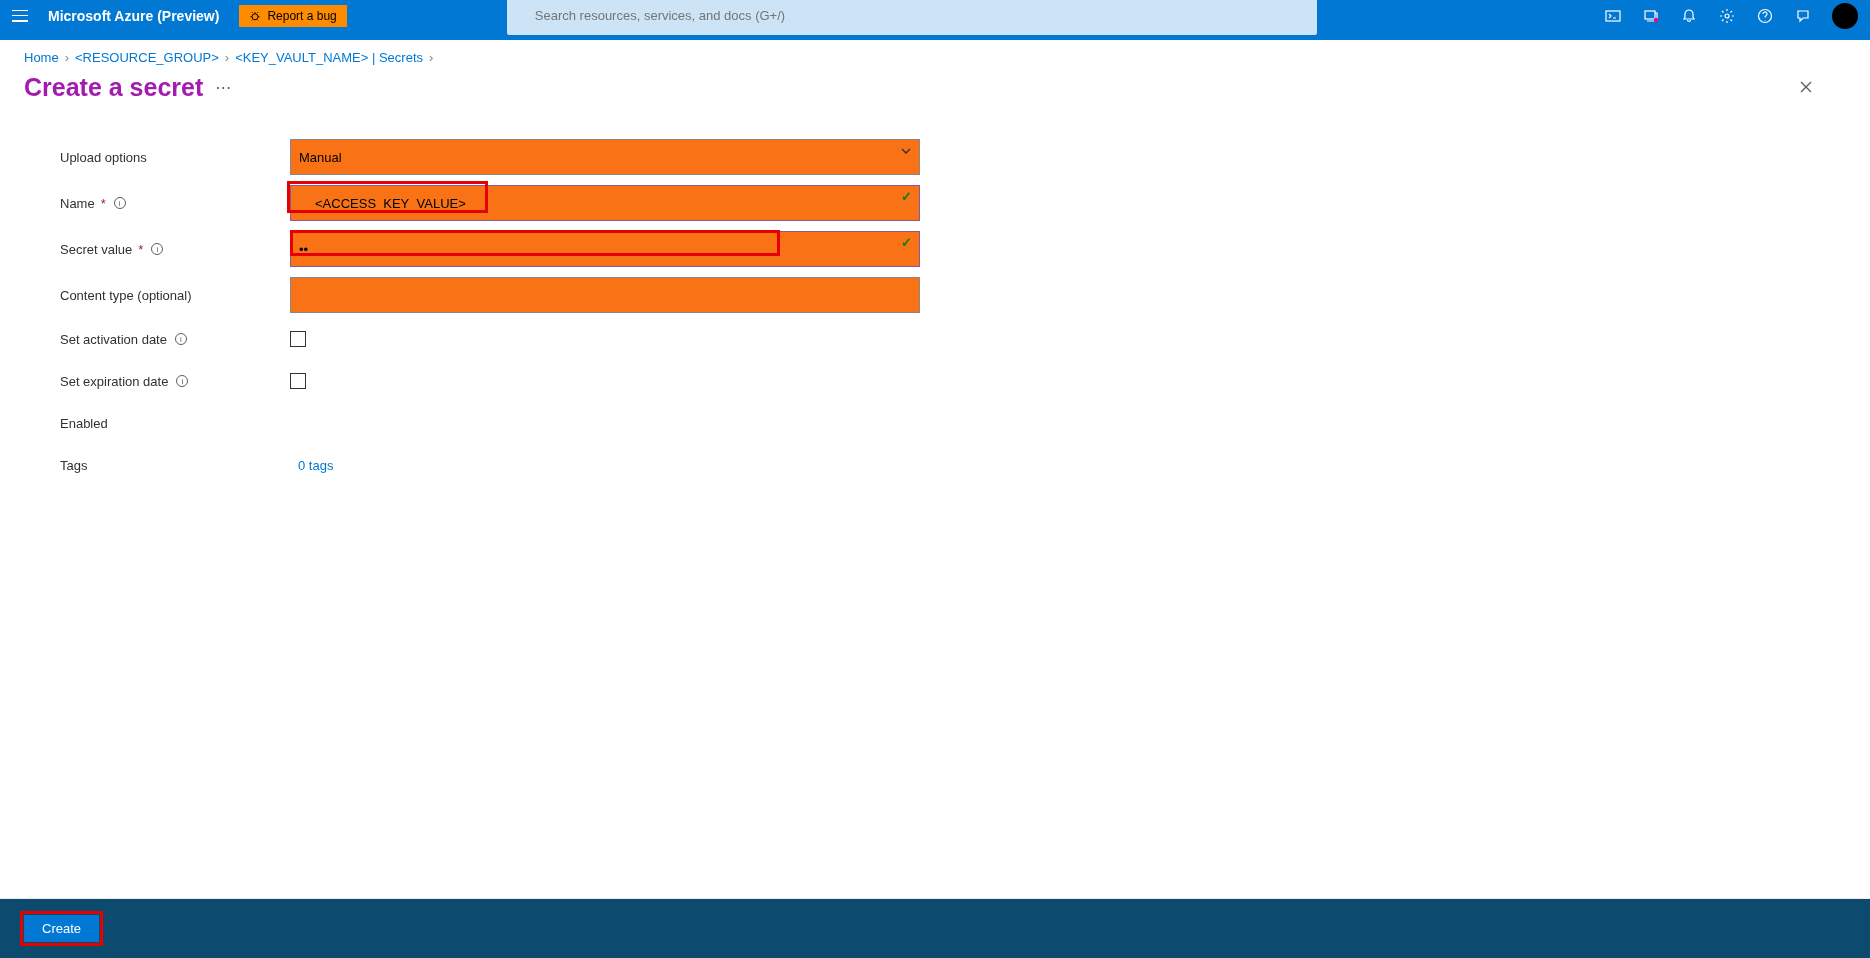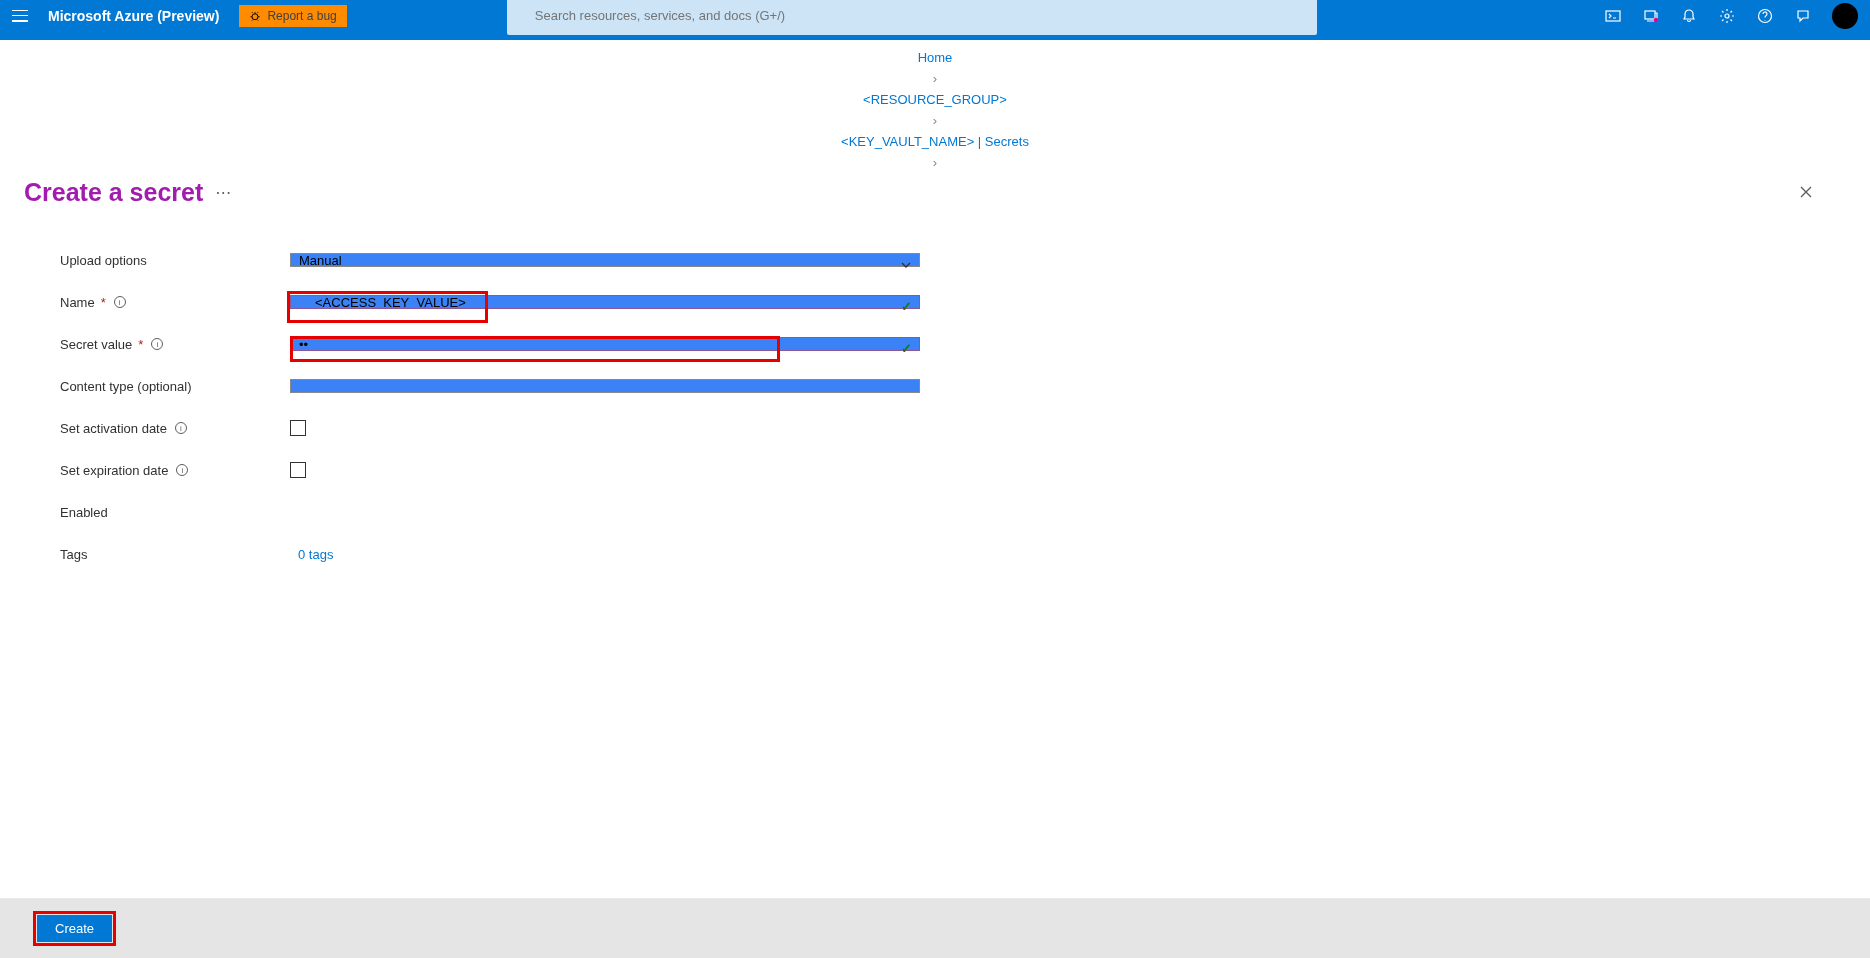--- a/index.html
+++ b/index.html
@@ -19,73 +19,73 @@
 }
 .hamburger-lines { width: 16px; height: 12px; position: relative; }
 .hamburger-lines::before, .hamburger-lines::after, .hamburger-lines span {
   content: ""; position: absolute; left: 0; right: 0; height: 1.5px; background: #fff;
 }
 .hamburger-lines::before { top: 0; }
 .hamburger-lines span { top: 5px; }
 .hamburger-lines::after { bottom: 0; }
 .brand { font-weight: 600; font-size: 14px; margin-left: 8px; margin-right: 20px; }
 .report-bug {
-  background: #ff8c00; color: #404040; padding: 4px 10px; font-size: 12px; display: flex; align-items: center; gap: 6px; cursor: pointer;
+  background: #ff8c00; color: #000000; padding: 4px 10px; font-size: 12px; display: flex; align-items: center; gap: 6px; cursor: pointer;
 }
 .search-wrap { flex: 0 0 auto; margin-left: 160px; }
 .search {
   width: 810px; height: 38px; background: #cce4f6; border: none; border-radius: 2px;
   padding: 0 10px 0 28px; font-size: 13px; color: #666; position: relative;
 }
 .search-box { position: relative; }
 .search-icon { position: absolute; left: 8px; top: 6px; color: #666; }
 .header-icons { margin-left: auto; display: flex; align-items: center; gap: 0; padding-right: 12px; }
 .header-icon { width: 38px; height: 40px; display: flex; align-items: center; justify-content: center; cursor: pointer; color: #fff; }
 .avatar { width: 26px; height: 26px; border-radius: 50%; background: #000; margin-left: 10px; }
 
 
-.breadcrumb { padding: 10px 24px 4px; font-size: 13px; display: flex; align-items: center; gap: 6px; color: #0078d4; flex-direction: column; }
+.breadcrumb { padding: 10px 24px 4px; font-size: 13px; display: flex; align-items: center; gap: 6px; color: #0078d4; }
 .breadcrumb .sep { color: #888; }
 .bc-link { cursor: pointer; }
 
 
 .title-row { padding: 2px 24px 12px; display: flex; align-items: center; gap: 12px; }
 .title { font-size: 25px; font-weight: 600; color: #a21caf; }
 .title-more { color: #605e5c; cursor: pointer; font-size: 16px; letter-spacing: 2px; }
 .close-btn { margin-left: auto; width: 32px; height: 32px; display: flex; align-items: center; justify-content: center; cursor: pointer; color: #605e5c; font-size: 16px; margin-right: 24px; }
 
 
 .form { padding: 24px 40px; max-width: 960px; }
 .row { display: flex; align-items: center; min-height: 32px; margin-bottom: 10px; margin-left: 20px; }
 .lbl { width: 250px; font-size: 13px; color: #323130; display: flex; align-items: center; gap: 4px; }
 .req { color: #a4262c; margin-left: 2px; }
 .info-icon { width: 12px; height: 12px; border: 1px solid #605e5c; border-radius: 50%; display: inline-flex; align-items: center; justify-content: center; font-size: 8px; color: #605e5c; margin-left: 4px; }
 .ctrl { flex: 0 0 630px; position: relative; }
 .select, .txt {
-  width: 100%; height: 14px; border: 1px solid #8a8886; padding: 0 8px; font-size: 13px; background: #3b82f6;
+  width: 100%; height: 36px; border: 1px solid #8a8886; padding: 0 8px; font-size: 13px; background: #f97316;
 }
 .select { padding-right: 28px; }
 .chevron { position: absolute; right: 8px; top: 6px; color: #323130; }
 .validated { border: 1px solid #8c5998; }
 .check-icon { position: absolute; right: 8px; top: 4px; color: #107c10; font-weight: bold; }
 .highlight-red { outline: 3px solid #e60000; outline-offset: 0; }
 .name-highlight .highlight-red { width: 195px; position:absolute; left:0; top:-1px; height:26px; pointer-events:none; }
 .secret-highlight .highlight-red-box { position:absolute; left:0; top:-1px; height:26px; width: 490px; border: 3px solid #e60000; pointer-events:none; }
 .chk { width: 16px; height: 16px; border: 1px solid #323130; background: #fff; }
 .toggle-wrap { display: flex; align-items: center; }
 .toggle {
   display: flex; border: 1px solid #8a8886; border-radius: 12px; overflow: hidden; height: 22px; width: 130px;
 }
 .toggle-opt { flex: 1; display: flex; align-items: center; justify-content: center; font-size: 12px; cursor: pointer; }
 .toggle-yes { background: #0078d4; color: #fff; border-radius: 11px; }
 .toggle-no { background: #fff; color: #323130; }
 .tags-link { color: #0078d4; cursor: pointer; font-size: 13px; padding-left: 8px; }
 
 
-.footer { position: fixed; left: 0; right: 0; bottom: 0; border-top: 1px solid #edebe9; padding: 12px 33px; background: #e5e5e5; }
+.footer { position: fixed; left: 0; right: 0; bottom: 0; border-top: 1px solid #edebe9; padding: 12px 20px; background: #0c4a6e; }
 .create-btn {
   background: #0078d4; color: #fff; border: none; padding: 6px 18px; font-size: 13px; cursor: pointer;
 }
 .create-highlight { border: 3px solid #e60000; display: inline-block; padding: 1px; }
 
 svg { display: block; }
 </style>
 </head>
 <body>
 

